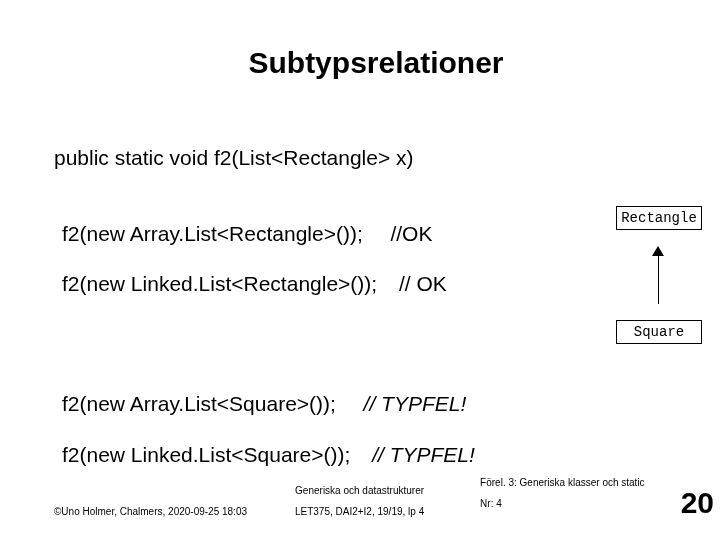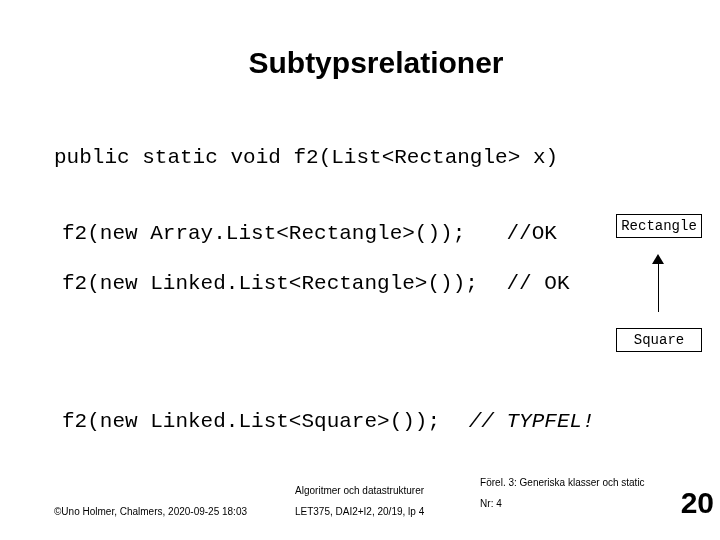--- a/index.html
+++ b/index.html
@@ -15,35 +15,35 @@
     text-align: center;
     font-weight: bold;
     font-size: 30px;
     padding-top: 22px;
     padding-bottom: 10px;
   }
   .content {
     padding: 40px 22px 0 22px;
   }
   .line {
-    font-family: Liberation Mono, monospace;
+    font-family: Liberation Sans, sans-serif;
     font-size: 21px;
     white-space: pre;
     line-height: 1.15;
   }
   .plain { font-style: normal; }
   .italic { font-style: italic; }
   .block-gap { height: 36px; }
   .mid-gap { height: 10px; }
 
   
   .diagram {
     position: absolute;
     right: 20px;
-    top: 182px;
+    top: 174px;
     width: 100px;
     text-align: center;
     font-family: "Courier New", Courier, monospace;
     font-size: 14px;
   }
   .box {
     border: 1px solid #000;
     padding: 3px 4px;
     display: inline-block;
     min-width: 86px;
@@ -112,42 +112,43 @@
 
   <div class="block-gap"></div>
 
   <div class="line"><span class="plain">f2(new Array.List&lt;Rectangle&gt;());  </span><span class="plain">//OK</span></div>
   <div class="mid-gap"></div>
   <div class="line"><span class="plain">f2(new Linked.List&lt;Rectangle&gt;()); </span><span class="plain">// OK</span></div>
 
   <div class="block-gap"></div>
   <div class="block-gap"></div>
 
+  <div class="line"><span class="plain">f2(new Array.List&lt;Square&gt;());  </span><span class="italic">// TYPFEL!</span></div>
   <div class="mid-gap"></div>
   <div class="line"><span class="plain">f2(new Linked.List&lt;Square&gt;()); </span><span class="italic">// TYPFEL!</span></div>
 </div>
 
 <div class="diagram">
   <div class="box">Rectangle</div>
   <div class="arrow-wrap">
     <div class="arrow-head">
         <div class="arrow-head-inner"></div>
       </div>
     <div class="arrow-shaft"></div>
   </div>
   <div class="box">Square</div>
 </div>
 
 <div class="footer">
   <div class="col col-l">
     <div>©Uno Holmer, Chalmers, 2020-09-25 18:03</div>
   </div>
   <div class="col col-c">
-    <div>Algoritmer och datastrukturer</div>
-    <div>LET375, DAI2+I2, 20/19, lp 4</div>
+    <div>Generiska och datastrukturer</div>
+    <div>LET375, DAI2+I2, 19/19, lp 4</div>
   </div>
   <div class="footer-right-wrap">
     <div class="col col-r">
       <div>Förel. 3: Generiska klasser och static</div>
       <div>Nr: 4</div>
     </div>
     <div class="page-num">20</div>
   </div>
 </div>
 

